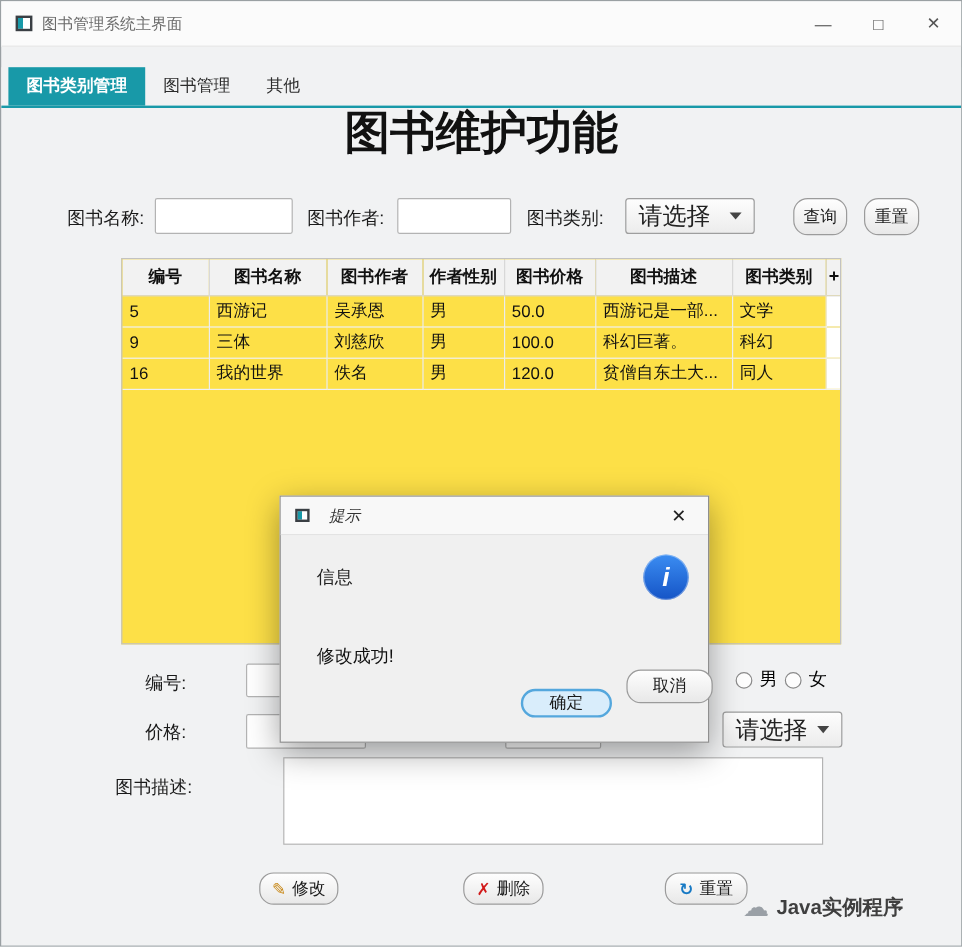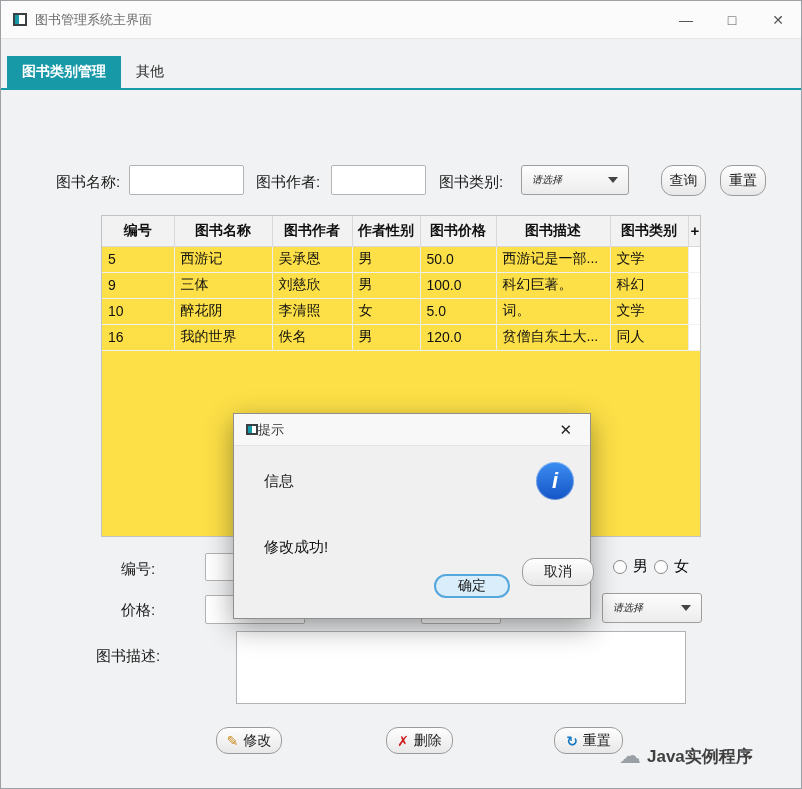--- a/index.html
+++ b/index.html
@@ -16,21 +16,21 @@
 
   
   .tabbar{position:absolute;left:0;top:38px;width:100%;height:34px;background:#f1f2f3;border-bottom:2px solid #1899a8;display:flex;padding-left:6px;margin-top:17px;}
   .tab{display:flex;align-items:center;padding:0 15px;font-size:14px;color:#2b2b2b;cursor:default;}
   .tab.active{background:#1899a8;color:#ffffff;font-weight:600;}
 
   .page-title{position:absolute;left:0;top:84px;width:100%;text-align:center;font-size:38px;font-weight:bold;color:#111;}
 
   .label{position:absolute;font-size:15px;color:#1a1a1a;white-space:nowrap;}
   .text-input{position:absolute;height:30px;background:#fff;border:1px solid #b3b3b3;border-radius:2px;padding:0 6px;font-size:14px;outline:none;}
-  .select{position:absolute;height:30px;background:linear-gradient(#fdfdfd,#ececec);border:1px solid #9e9e9e;border-radius:3px;display:flex;align-items:center;padding:0 10px;font-size:10px;color:#222;font-style:italic;}
+  .select{position:absolute;height:30px;background:linear-gradient(#fdfdfd,#ececec);border:1px solid #9e9e9e;border-radius:3px;display:flex;align-items:center;padding:0 10px;font-size:20px;color:#222;}
   .select .arrow{margin-left:auto;width:0;height:0;border-left:5px solid transparent;border-right:5px solid transparent;border-top:6px solid #444;}
 
   .btn{display:flex;align-items:center;justify-content:center;gap:5px;background:linear-gradient(#fefefe,#e8e8e8);border:1px solid #9b9b9b;border-radius:12px;font-size:14px;color:#1a1a1a;cursor:default;margin-left:16px;}
   .abs{position:absolute;}
 
   
   .table-wrap{position:absolute;left:100px;top:214px;width:600px;height:322px;background:#fde047;border:1px solid #c2c2c2;overflow:hidden;}
   table{border-collapse:collapse;table-layout:fixed;width:600px;font-size:14px;}
   th{background:#f2f2f2;font-weight:bold;height:30px;border:1px solid #d8d8d8;border-top:none;text-align:center;padding:0 2px;white-space:nowrap;overflow:hidden;color:#111;}
   th:first-child{border-left:none;}
@@ -40,21 +40,21 @@
 
   
   .radio-wrap{position:absolute;display:flex;align-items:center;gap:6px;font-size:15px;}
   .radio{width:14px;height:14px;border-radius:50%;border:1px solid #8a8a8a;background:#fdfdfd;display:inline-block;}
 
   textarea.desc{position:absolute;resize:none;background:#fff;border:1px solid #b3b3b3;outline:none;font-size:14px;padding:4px 6px;}
 
   
   .dialog{position:absolute;left:232px;top:412px;width:358px;height:206px;background:#f0f0f0;border:1px solid #8f8f8f;box-shadow:0 8px 26px rgba(0,0,0,.38);z-index:10;}
   .dlg-titlebar{height:32px;background:#f8f8f8;border-bottom:1px solid #e3e3e3;display:flex;align-items:center;padding:0 12px;}
-  .dlg-title{margin-left:0;font-size:13px;color:#333;}
+  .dlg-title{margin-left:16px;font-size:13px;color:#333;font-style:italic;}
   .dlg-close{margin-left:auto;background:none;border:none;font-size:15px;color:#222;cursor:default;}
   .dlg-info-label{position:absolute;left:30px;top:58px;font-size:15px;color:#222;}
   .info-icon{position:absolute;left:302px;top:48px;width:38px;height:38px;border-radius:50%;background:linear-gradient(#3b8df2,#1554c6);color:#fff;display:flex;align-items:center;justify-content:center;font-family:"Liberation Serif","DejaVu Serif",serif;font-style:italic;font-weight:bold;font-size:22px;box-shadow:inset 0 0 0 1px rgba(255,255,255,.35);}
   .dlg-message{position:absolute;left:30px;top:124px;font-size:15px;color:#111;}
   .dlg-ok{position:absolute;left:184px;top:160px;width:76px;height:24px;background:#d9edfb;border:2px solid #54a7dd;}
   .dlg-cancel{position:absolute;left:272px;top:144px;width:72px;height:28px;}
 
   
   .ico{font-size:14px;line-height:1;}
   .ico.pencil{color:#c98a1b;}
@@ -75,23 +75,25 @@
     <span class="win-title">图书管理系统主界面</span>
     <span class="win-controls">
       <button class="win-btn">—</button>
       <button class="win-btn">□</button>
       <button class="win-btn">✕</button>
     </span>
   </div>
 
   <div class="tabbar">
     <div class="tab active">图书类别管理</div>
+    <div class="tab">图书管理</div>
     <div class="tab">其他</div>
   </div>
 
+  <div class="page-title">图书维护功能</div>
 
   <span class="label" style="left:55px;top:172px;">图书名称:</span>
   <input class="text-input" style="left: 128px; top: 164px; width: 115px;">
   <span class="label" style="left:255px;top:172px;">图书作者:</span>
   <input class="text-input" style="left: 330px; top: 164px; width: 95px;">
   <span class="label" style="left:438px;top:172px;">图书类别:</span>
   <div class="select" style="left:520px;top:164px;width:108px;">
     <span>请选择</span>
     <span class="arrow"></span>
   </div>
@@ -137,30 +139,20 @@
             <td>9</td>
             <td>三体</td>
             <td>刘慈欣</td>
             <td>男</td>
             <td>100.0</td>
             <td>科幻巨著。</td>
             <td>科幻</td>
             <td class="corner"></td>
           </tr>
           <tr>
-            <td>10</td>
-            <td>醉花阴</td>
-            <td>李清照</td>
-            <td>女</td>
-            <td>5.0</td>
-            <td>词。</td>
-            <td>文学</td>
-            <td class="corner"></td>
-          </tr>
-          <tr>
             <td>16</td>
             <td>我的世界</td>
             <td>佚名</td>
             <td>男</td>
             <td>120.0</td>
             <td>贫僧自东土大...</td>
             <td>同人</td>
             <td class="corner"></td>
           </tr>
         </tbody>

